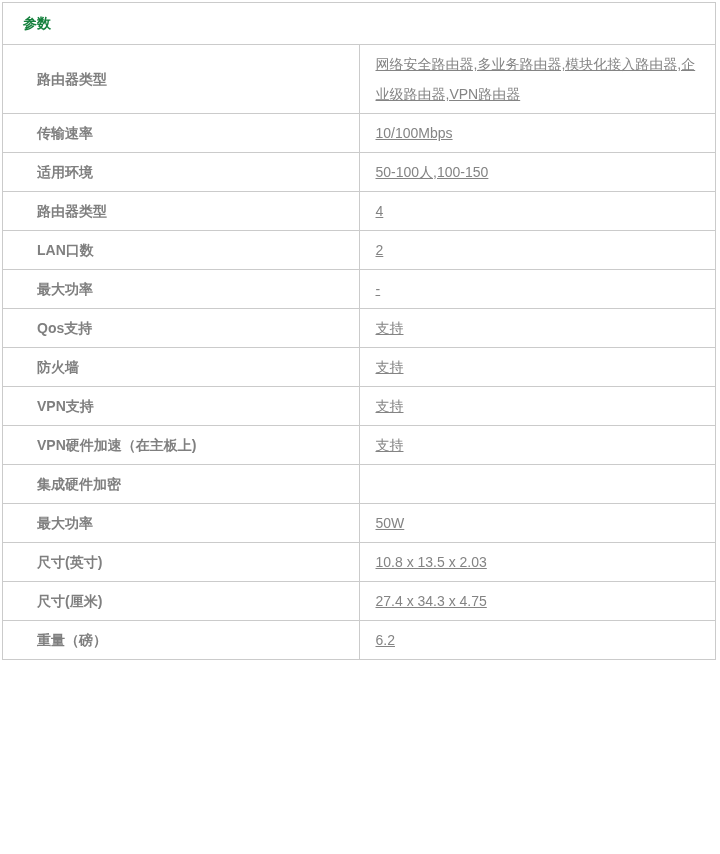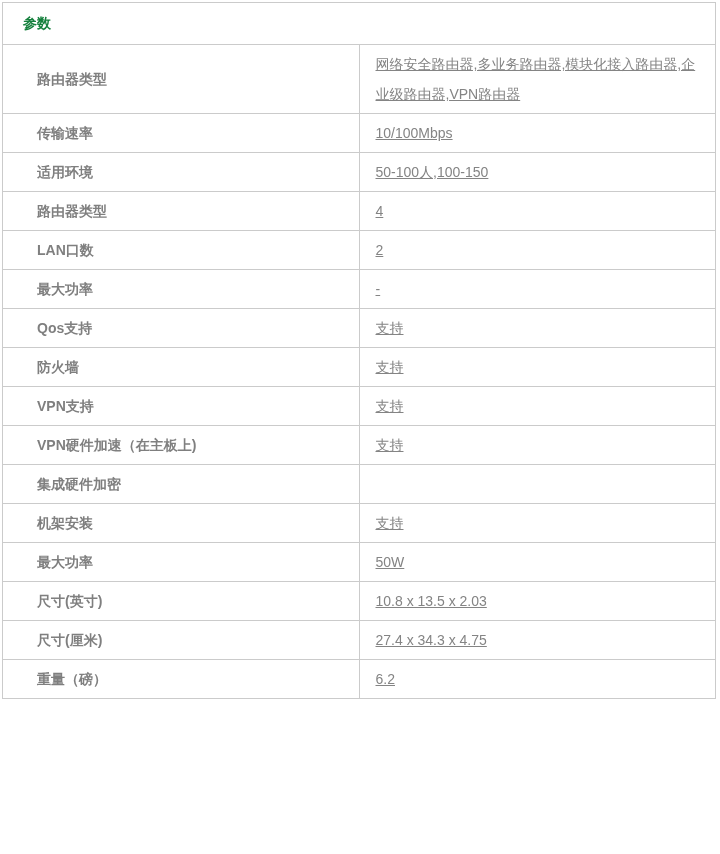--- a/index.html
+++ b/index.html
@@ -105,24 +105,20 @@
         </tr>
         <tr>
           <td class="col-label">VPN硬件加速（在主板上)</td>
           <td class="col-value">支持</td>
         </tr>
         <tr>
           <td class="col-label">集成硬件加密</td>
           <td class="col-value"></td>
         </tr>
         <tr>
-          <td class="col-label">机架安装</td>
-          <td class="col-value">支持</td>
-        </tr>
-        <tr>
           <td class="col-label">最大功率</td>
           <td class="col-value">50W</td>
         </tr>
         <tr>
           <td class="col-label">尺寸(英寸)</td>
           <td class="col-value">10.8 x 13.5 x 2.03</td>
         </tr>
         <tr>
           <td class="col-label">尺寸(厘米)</td>
           <td class="col-value">27.4 x 34.3 x 4.75</td>

